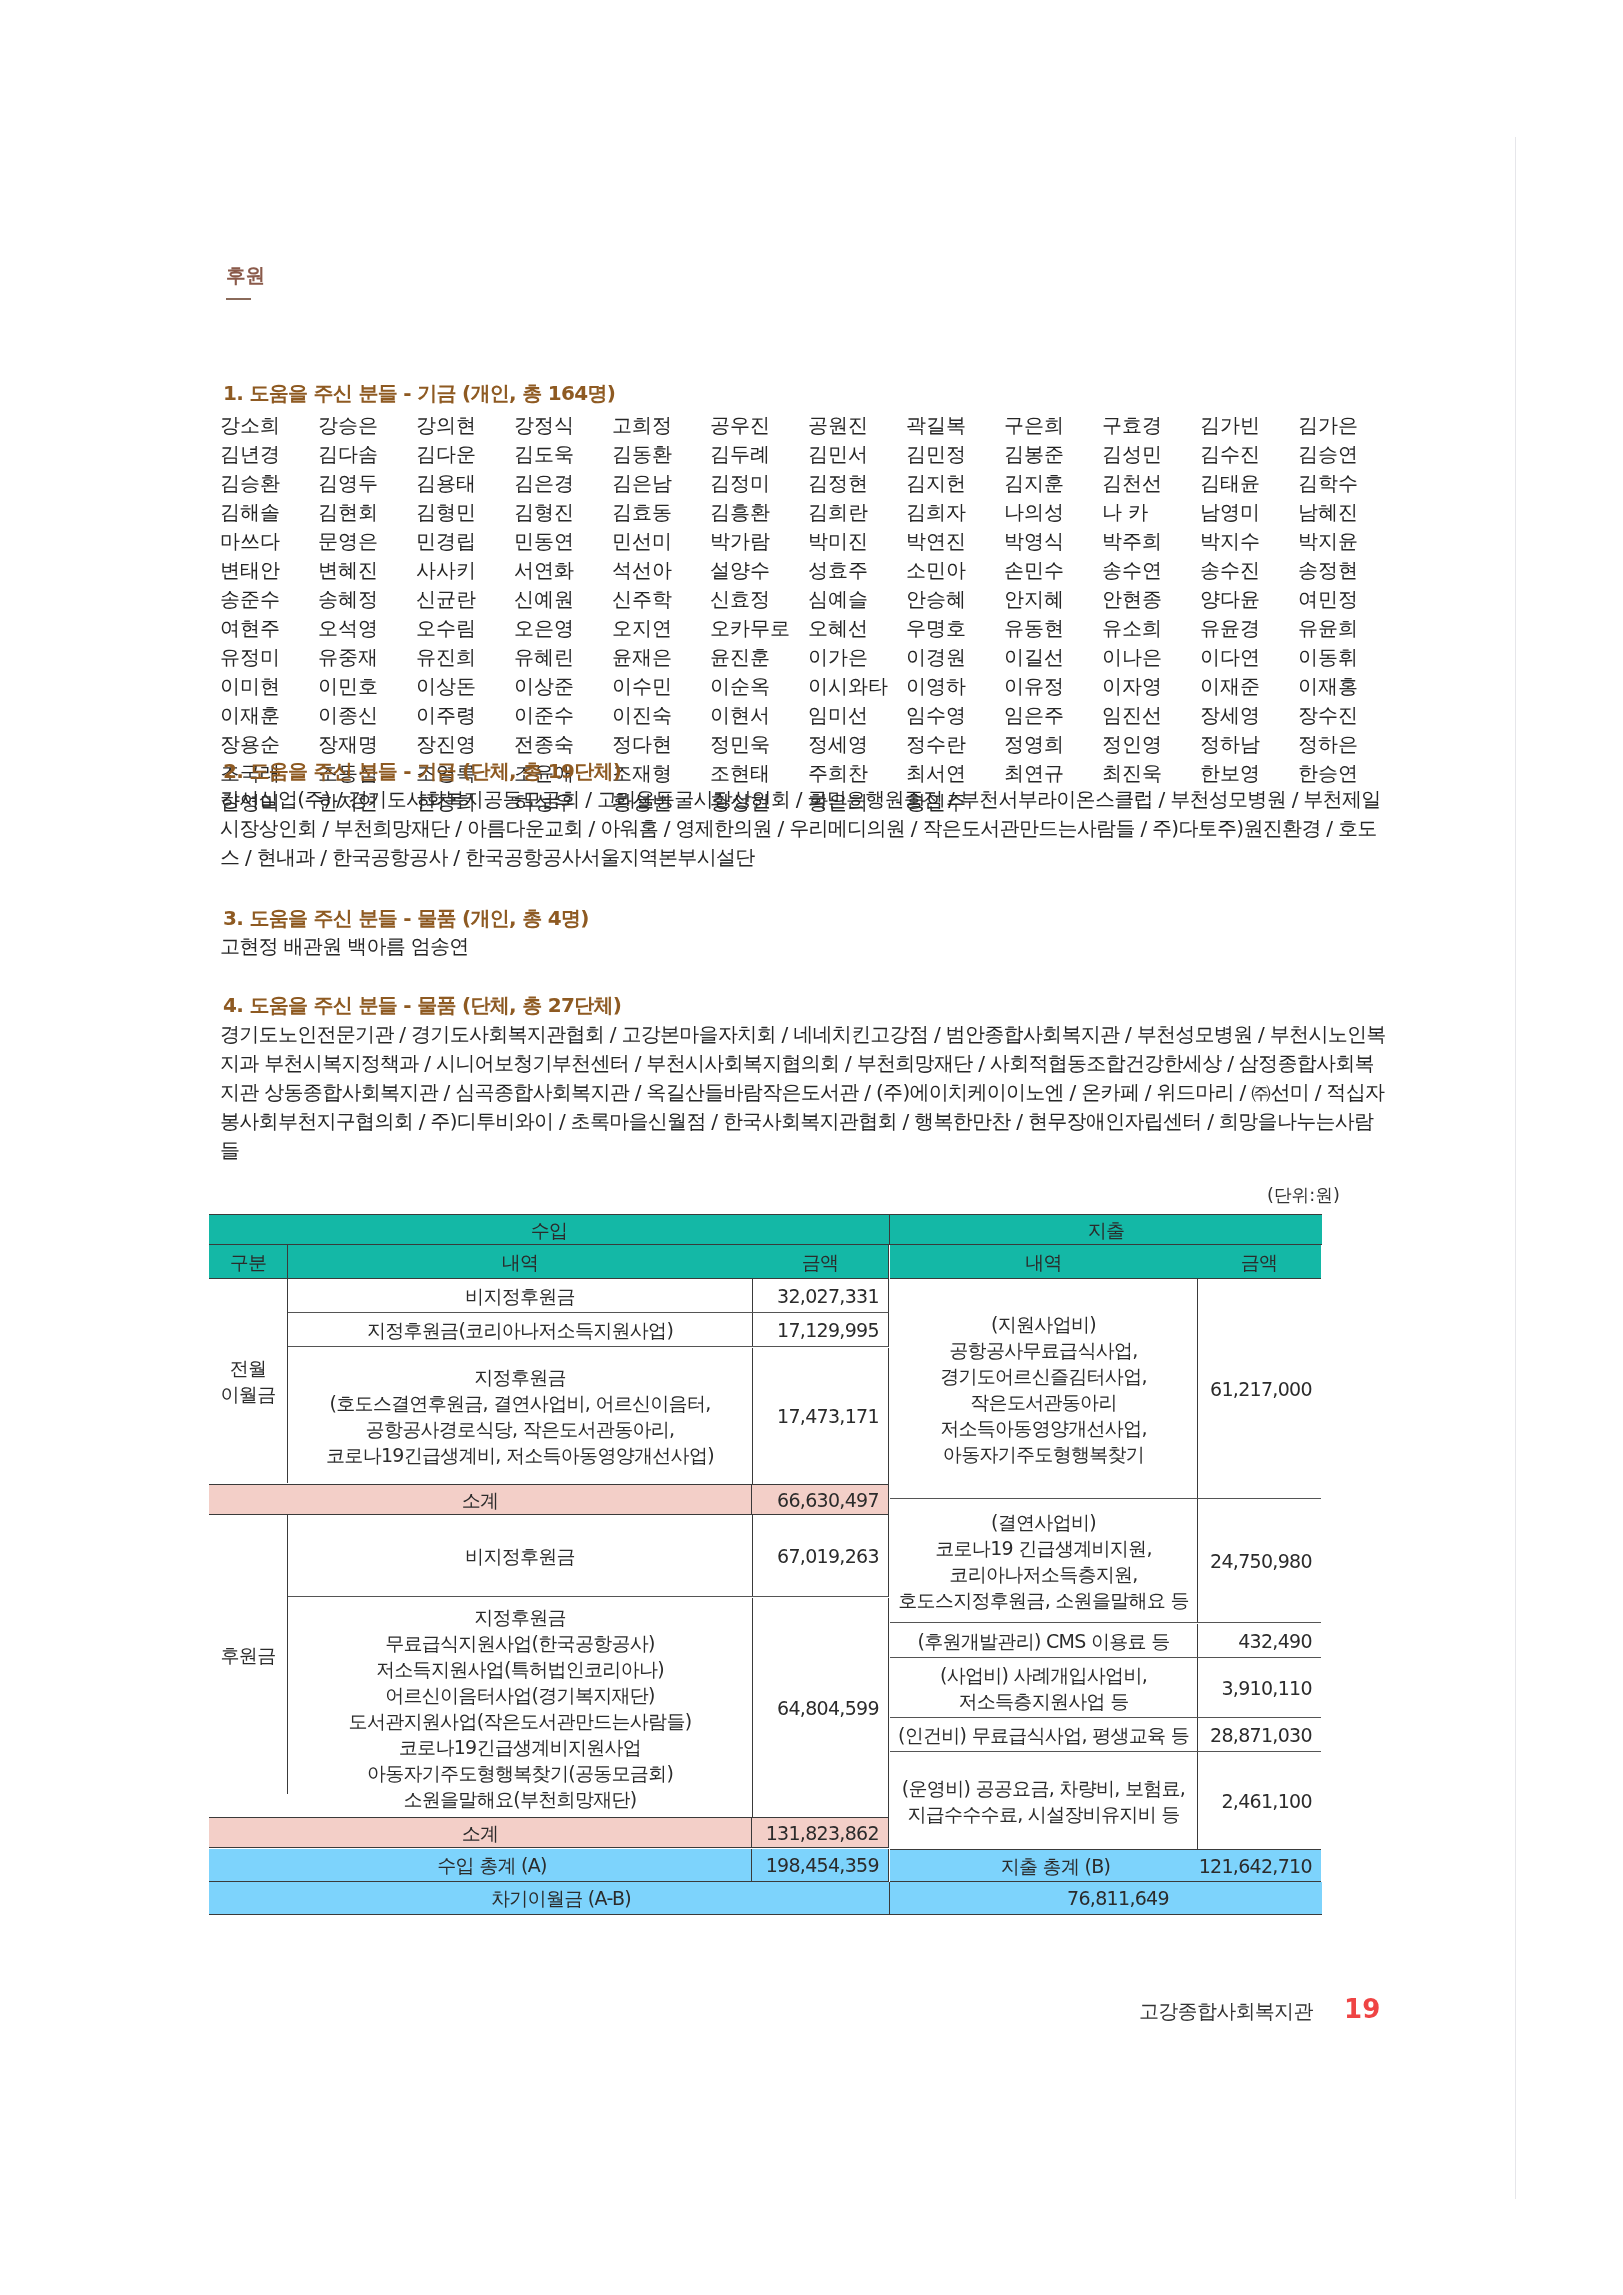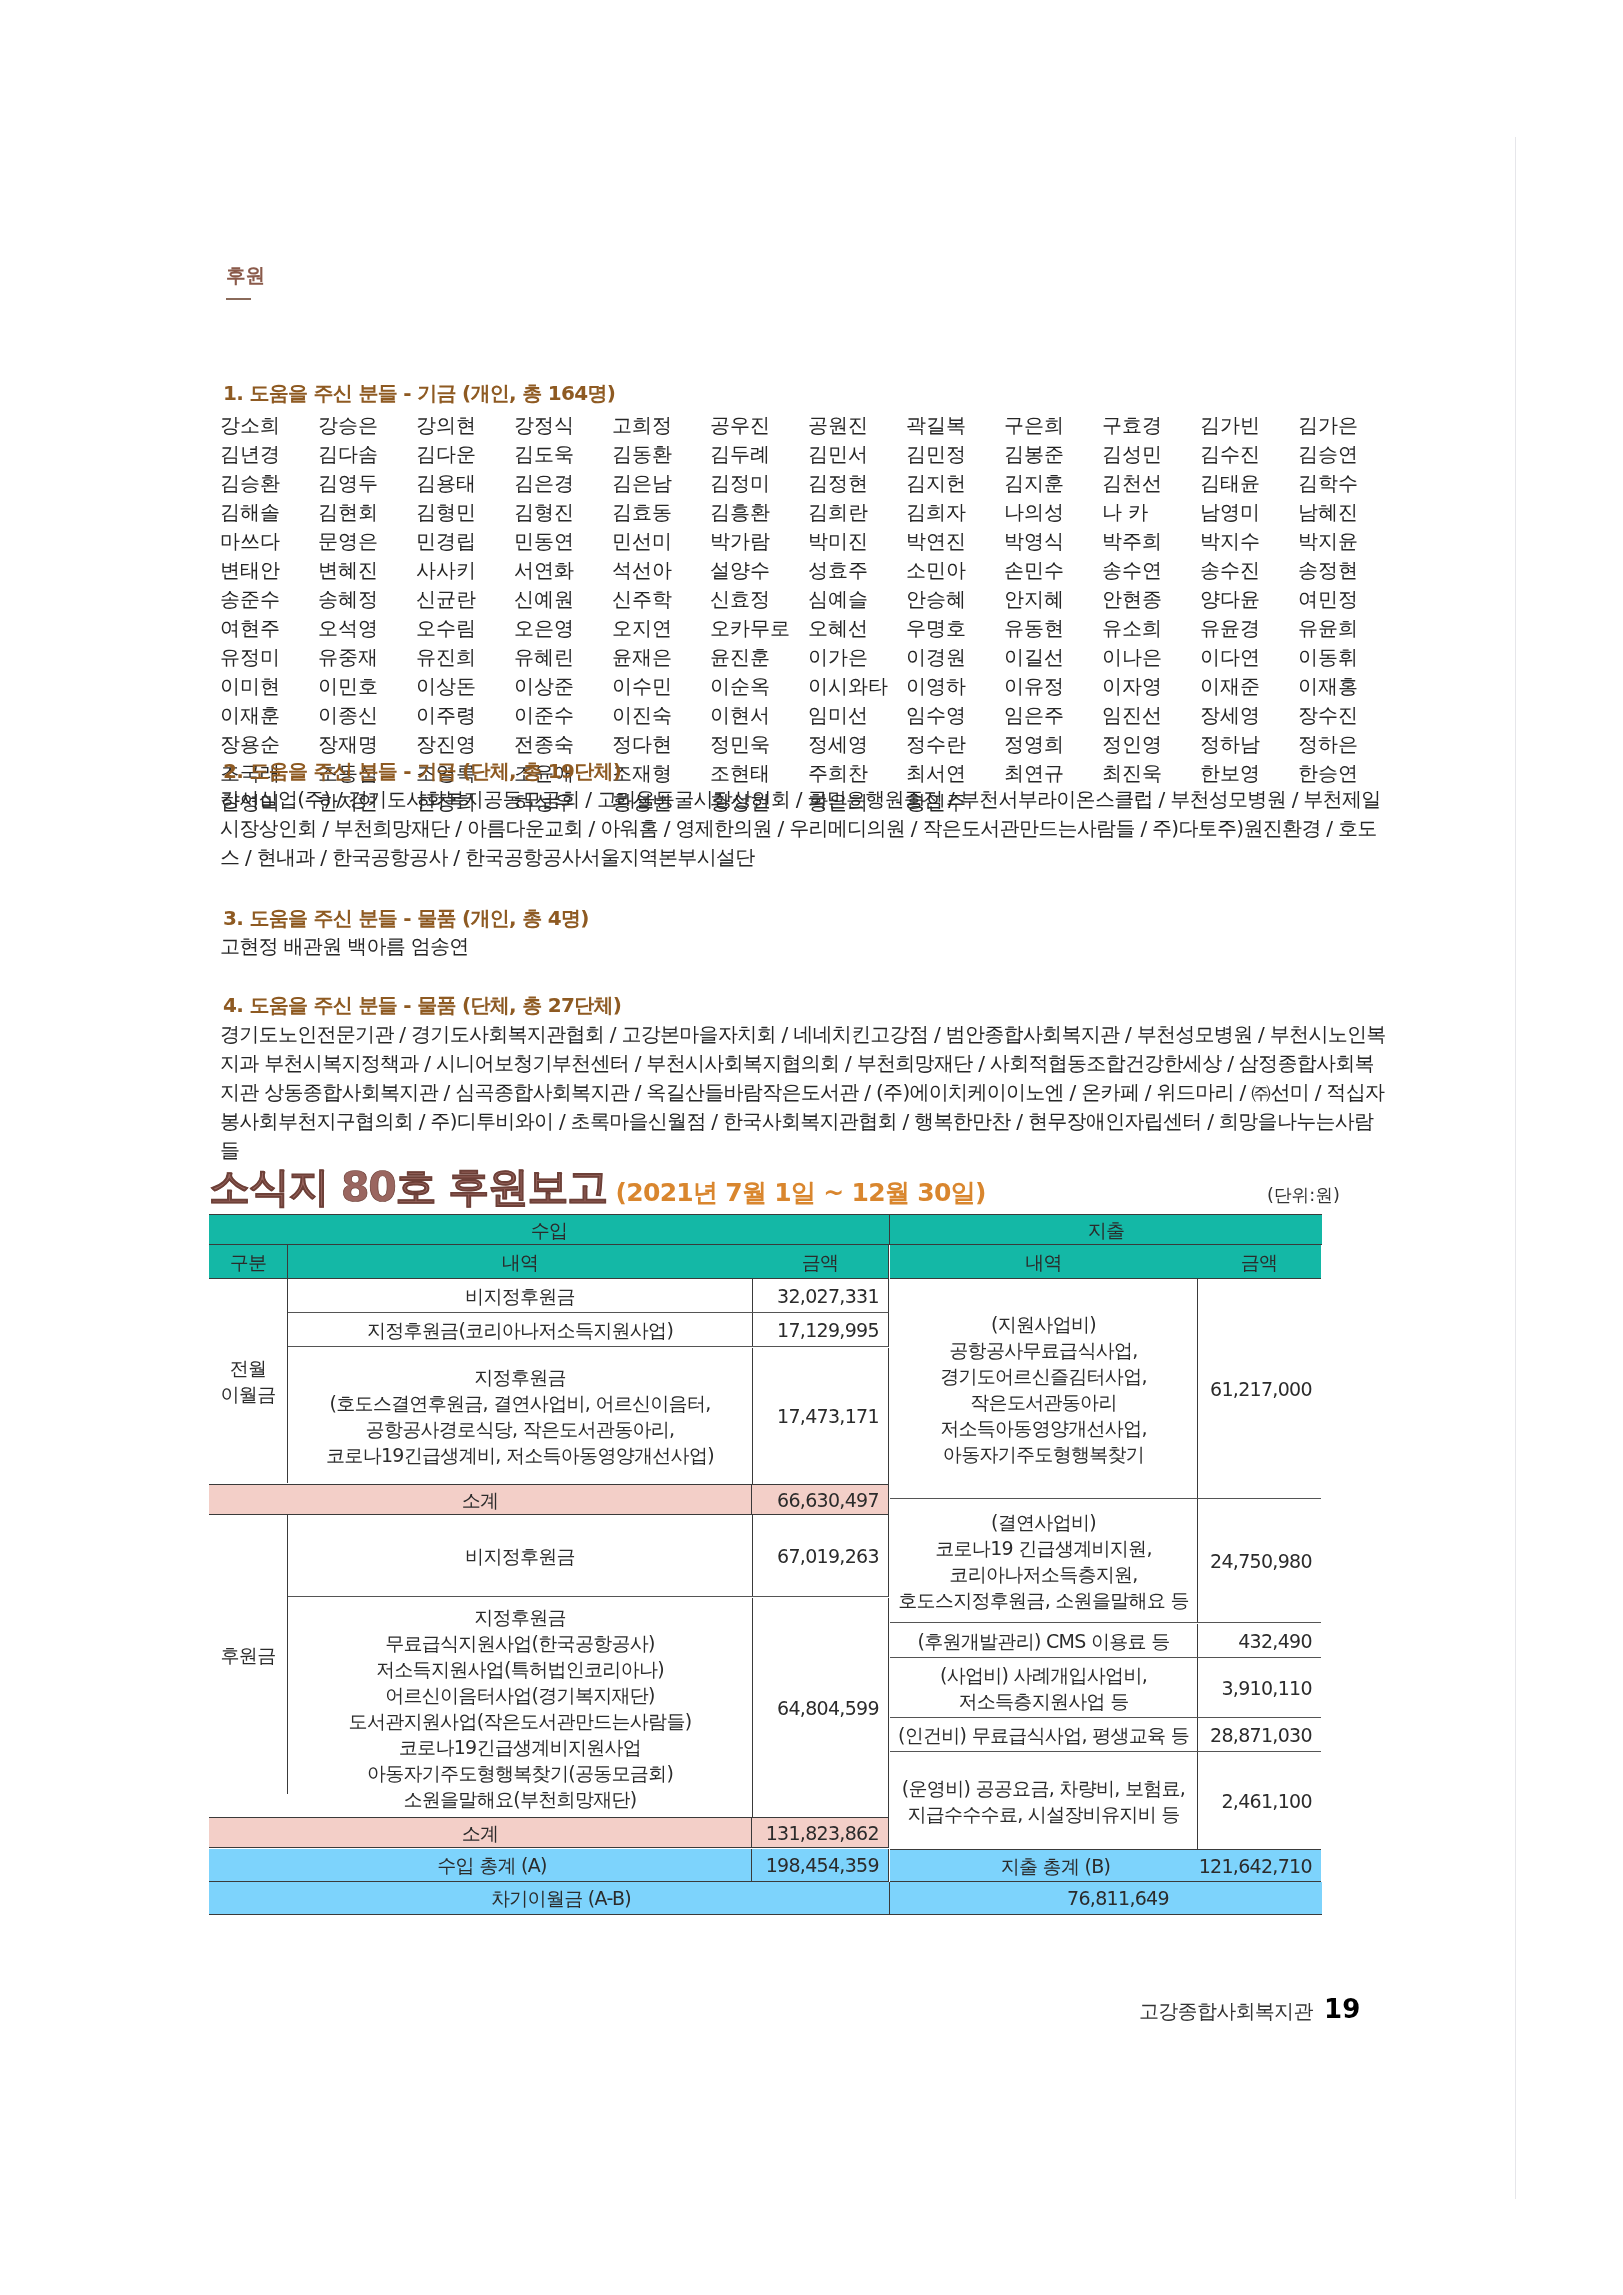--- a/index.html
+++ b/index.html
@@ -37,21 +37,21 @@
   .sub { background:#f3cfc8; }
   .tot { background:#7dd3fc;padding-left:24px; }
   .num { justify-content:flex-end; padding-right:9.2px; }
   .bd-b { border-bottom:1.3px solid #3a3a3a; }
   .bd-t { border-top:1.3px solid #3a3a3a; }
   .bd-r { border-right:1.3px solid #3a3a3a; }
   .thin-b { border-bottom:1px solid #555; }
 
   .footer { position:absolute; left:1139px; top:1994px; white-space:nowrap; }
   .footer .org { font-size:20px; color:#333; letter-spacing:-0.7px; }
-  .footer .pg { font-size:26px; font-weight:bold; color:#000000; margin-left:8px; }
+  .footer .pg { font-size:26px; font-weight:bold; color:#ef4444; margin-left:28px; }
 </style>
 </head>
 <body>
 
 <div class="page">
   <div class="right-rule"></div>
 
   <div class="section-label">후원</div>
   <div class="section-underline"></div>
 
@@ -226,24 +226,20 @@
 
   <div class="sub-head" style="top:758px;">2. 도움을 주신 분들 - 기금 (단체, 총 19단체)</div>
   <div class="body-text" style="top:785px;">강서실업(주) / 경기도사회복지공동모금회 / 고리울동굴시장상인회 / 국민은행원종점 / 부천서부라이온스클럽 / 부천성모병원 / 부천제일시장상인회 / 부천희망재단 / 아름다운교회 / 아워홈 / 영제한의원 / 우리메디의원 / 작은도서관만드는사람들 / 주)다토주)원진환경 / 호도스 / 현내과 / 한국공항공사 / 한국공항공사서울지역본부시설단</div>
 
   <div class="sub-head" style="top:905px;">3. 도움을 주신 분들 - 물품 (개인, 총 4명)</div>
   <div class="body-text" style="top:932px;">고현정 배관원 백아름 엄송연</div>
 
   <div class="sub-head" style="top:992px;">4. 도움을 주신 분들 - 물품 (단체, 총 27단체)</div>
   <div class="body-text" style="top:1020px;">경기도노인전문기관 / 경기도사회복지관협회 / 고강본마을자치회 / 네네치킨고강점 / 범안종합사회복지관 / 부천성모병원 / 부천시노인복지과 부천시복지정책과 / 시니어보청기부천센터 / 부천시사회복지협의회 / 부천희망재단 / 사회적협동조합건강한세상 / 삼정종합사회복지관 상동종합사회복지관 / 심곡종합사회복지관 / 옥길산들바람작은도서관 / (주)에이치케이이노엔 / 온카페 / 위드마리 / ㈜선미 / 적십자봉사회부천지구협의회 / 주)디투비와이 / 초록마을신월점 / 한국사회복지관협회 / 행복한만찬 / 현무장애인자립센터 / 희망을나누는사람들</div>
 
-  <div class="report-title">
-    <span class="t">소식지 80호 후원보고</span>
-    <span class="d">(2021년 7월 1일 ~ 12월 30일)</span>
-  </div>
   <div class="unit">(단위:원)</div>
 
   <div class="tbl">
 
     <div class="cell hdr bd-t bd-b bd-r" style="left:0;top:0;width:681px;height:31px;">수입</div>
     <div class="cell hdr bd-t bd-b" style="left:681px;top:0;width:432px;height:31px;">지출</div>
 
     <div class="cell hdr bd-b bd-r" style="left:0;top:31px;width:79px;height:34px;">구분</div>
     <div class="cell hdr bd-b bd-r" style="left:79px;top:31px;width:465px;height:34px;">내역</div>
     <div class="cell hdr bd-b bd-r" style="left:543px;top:31px;width:137px;height:34px;">금액</div>

